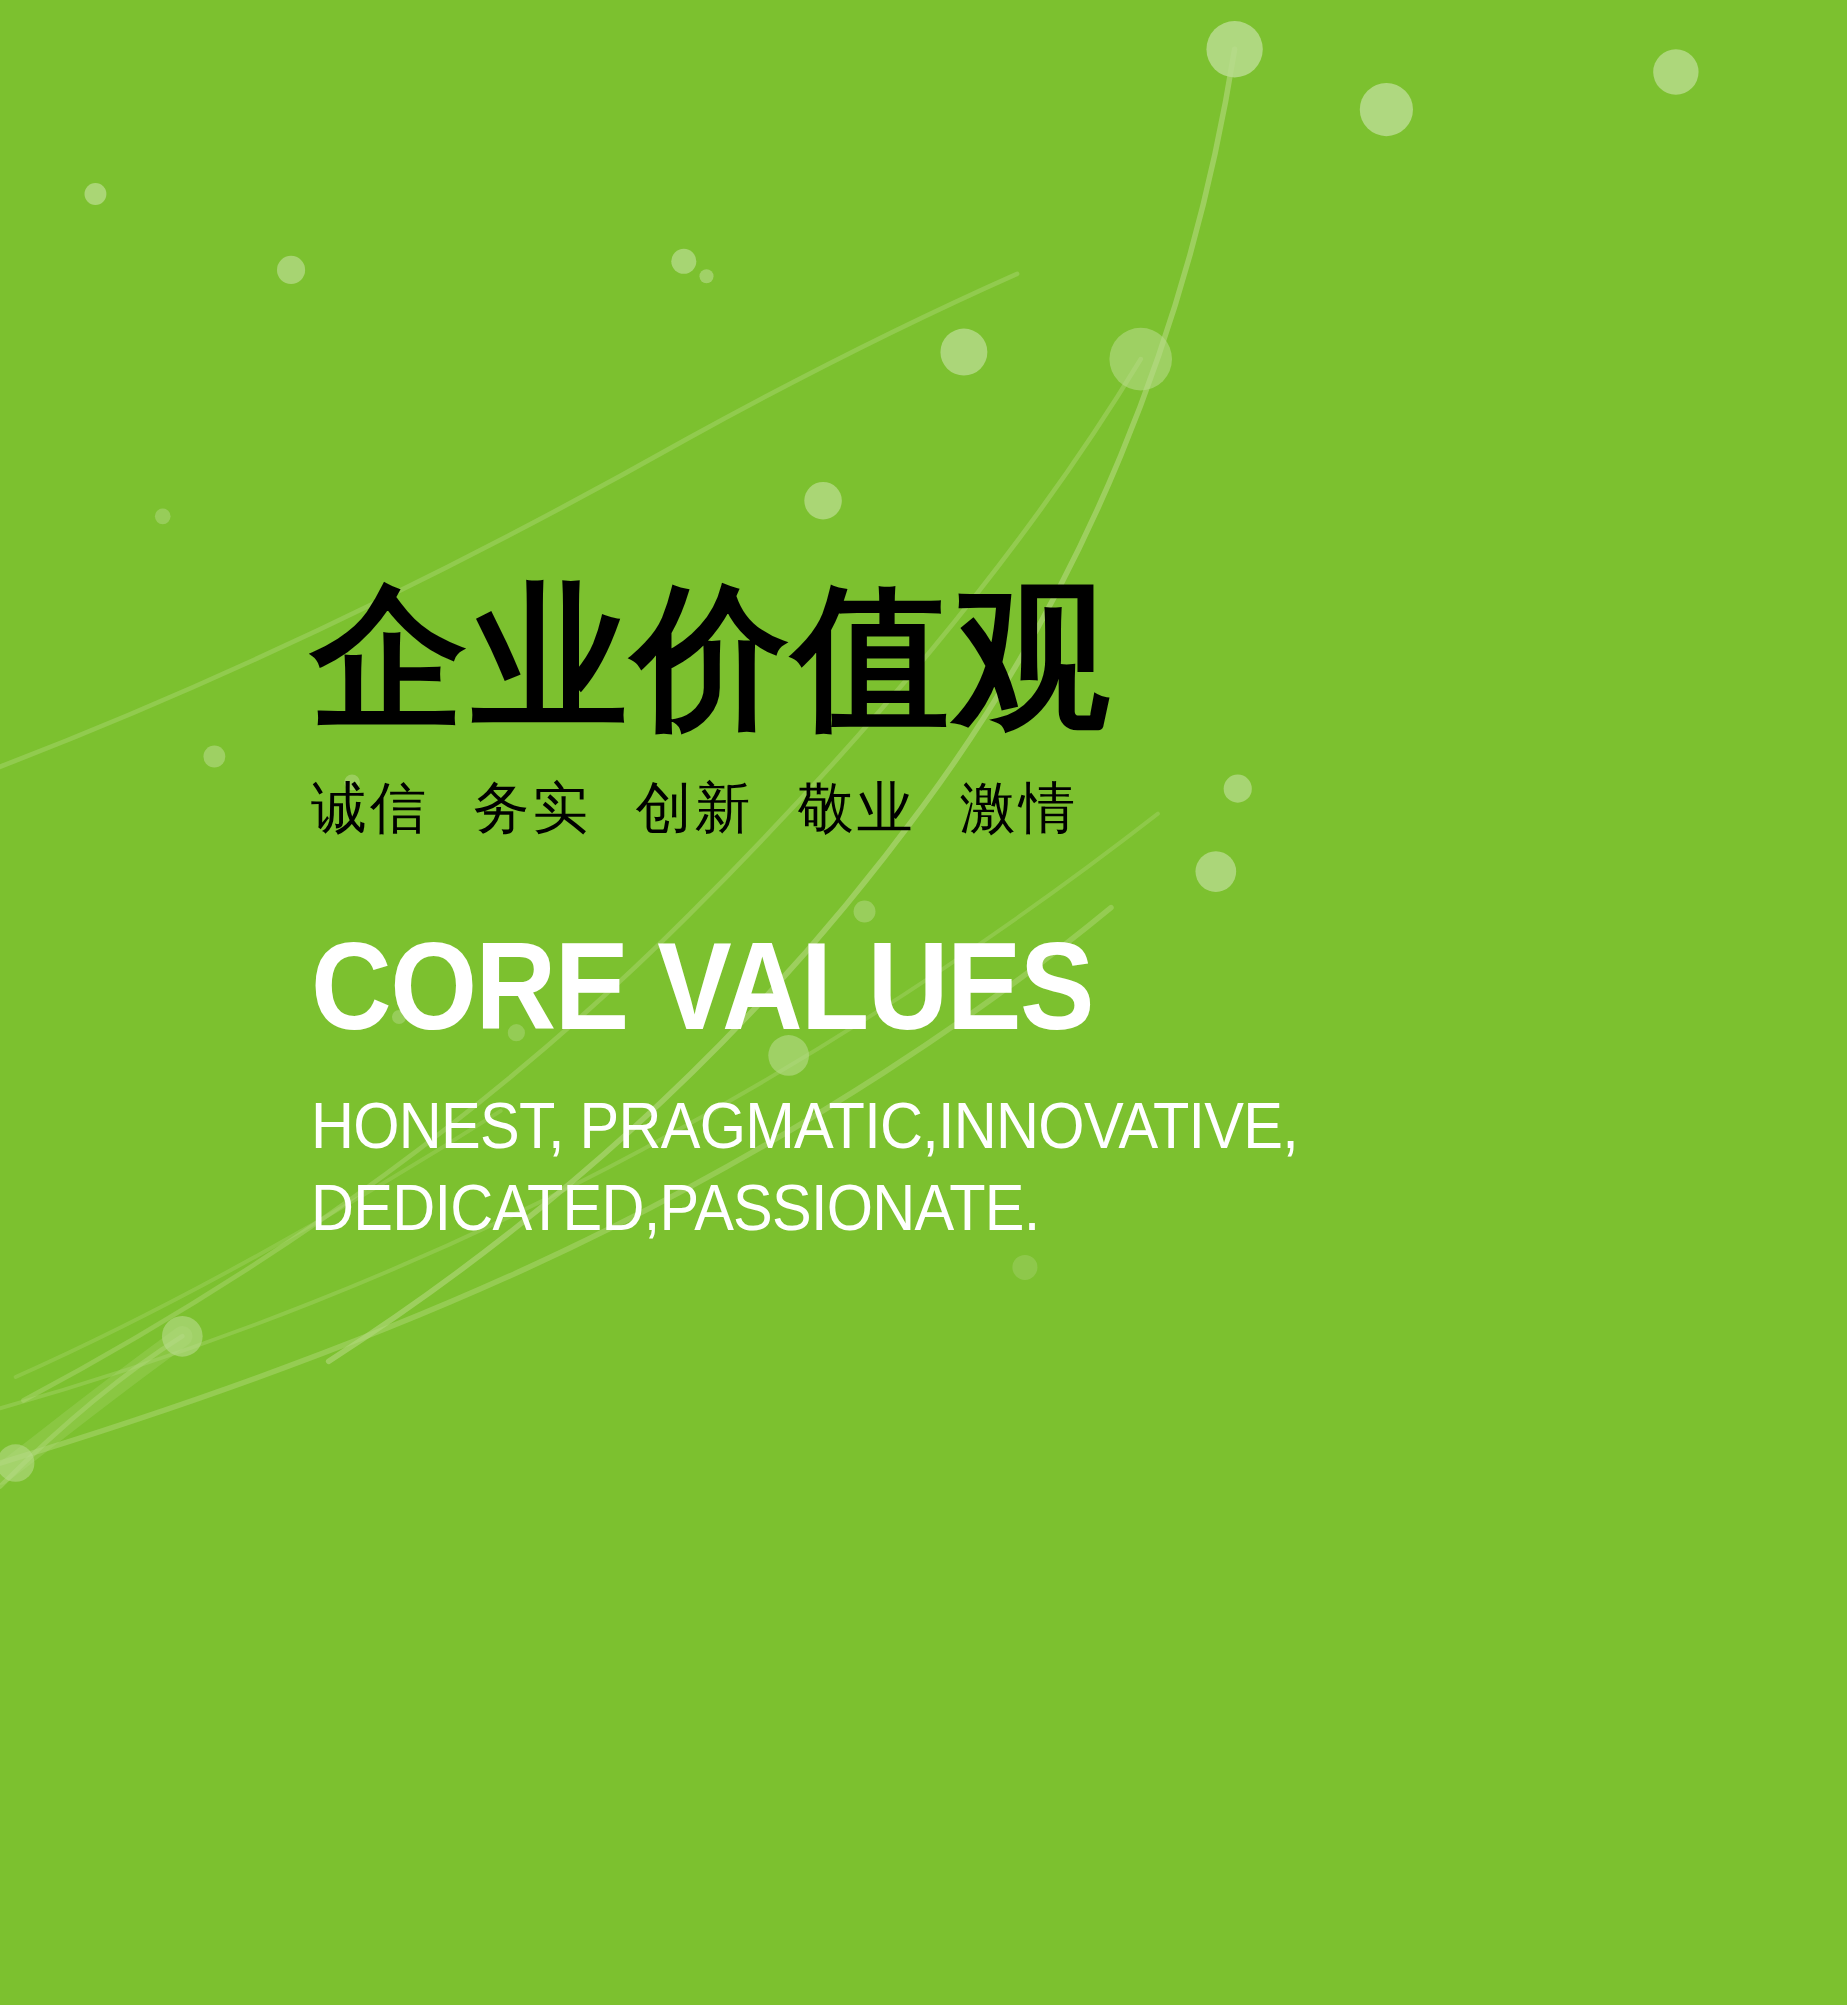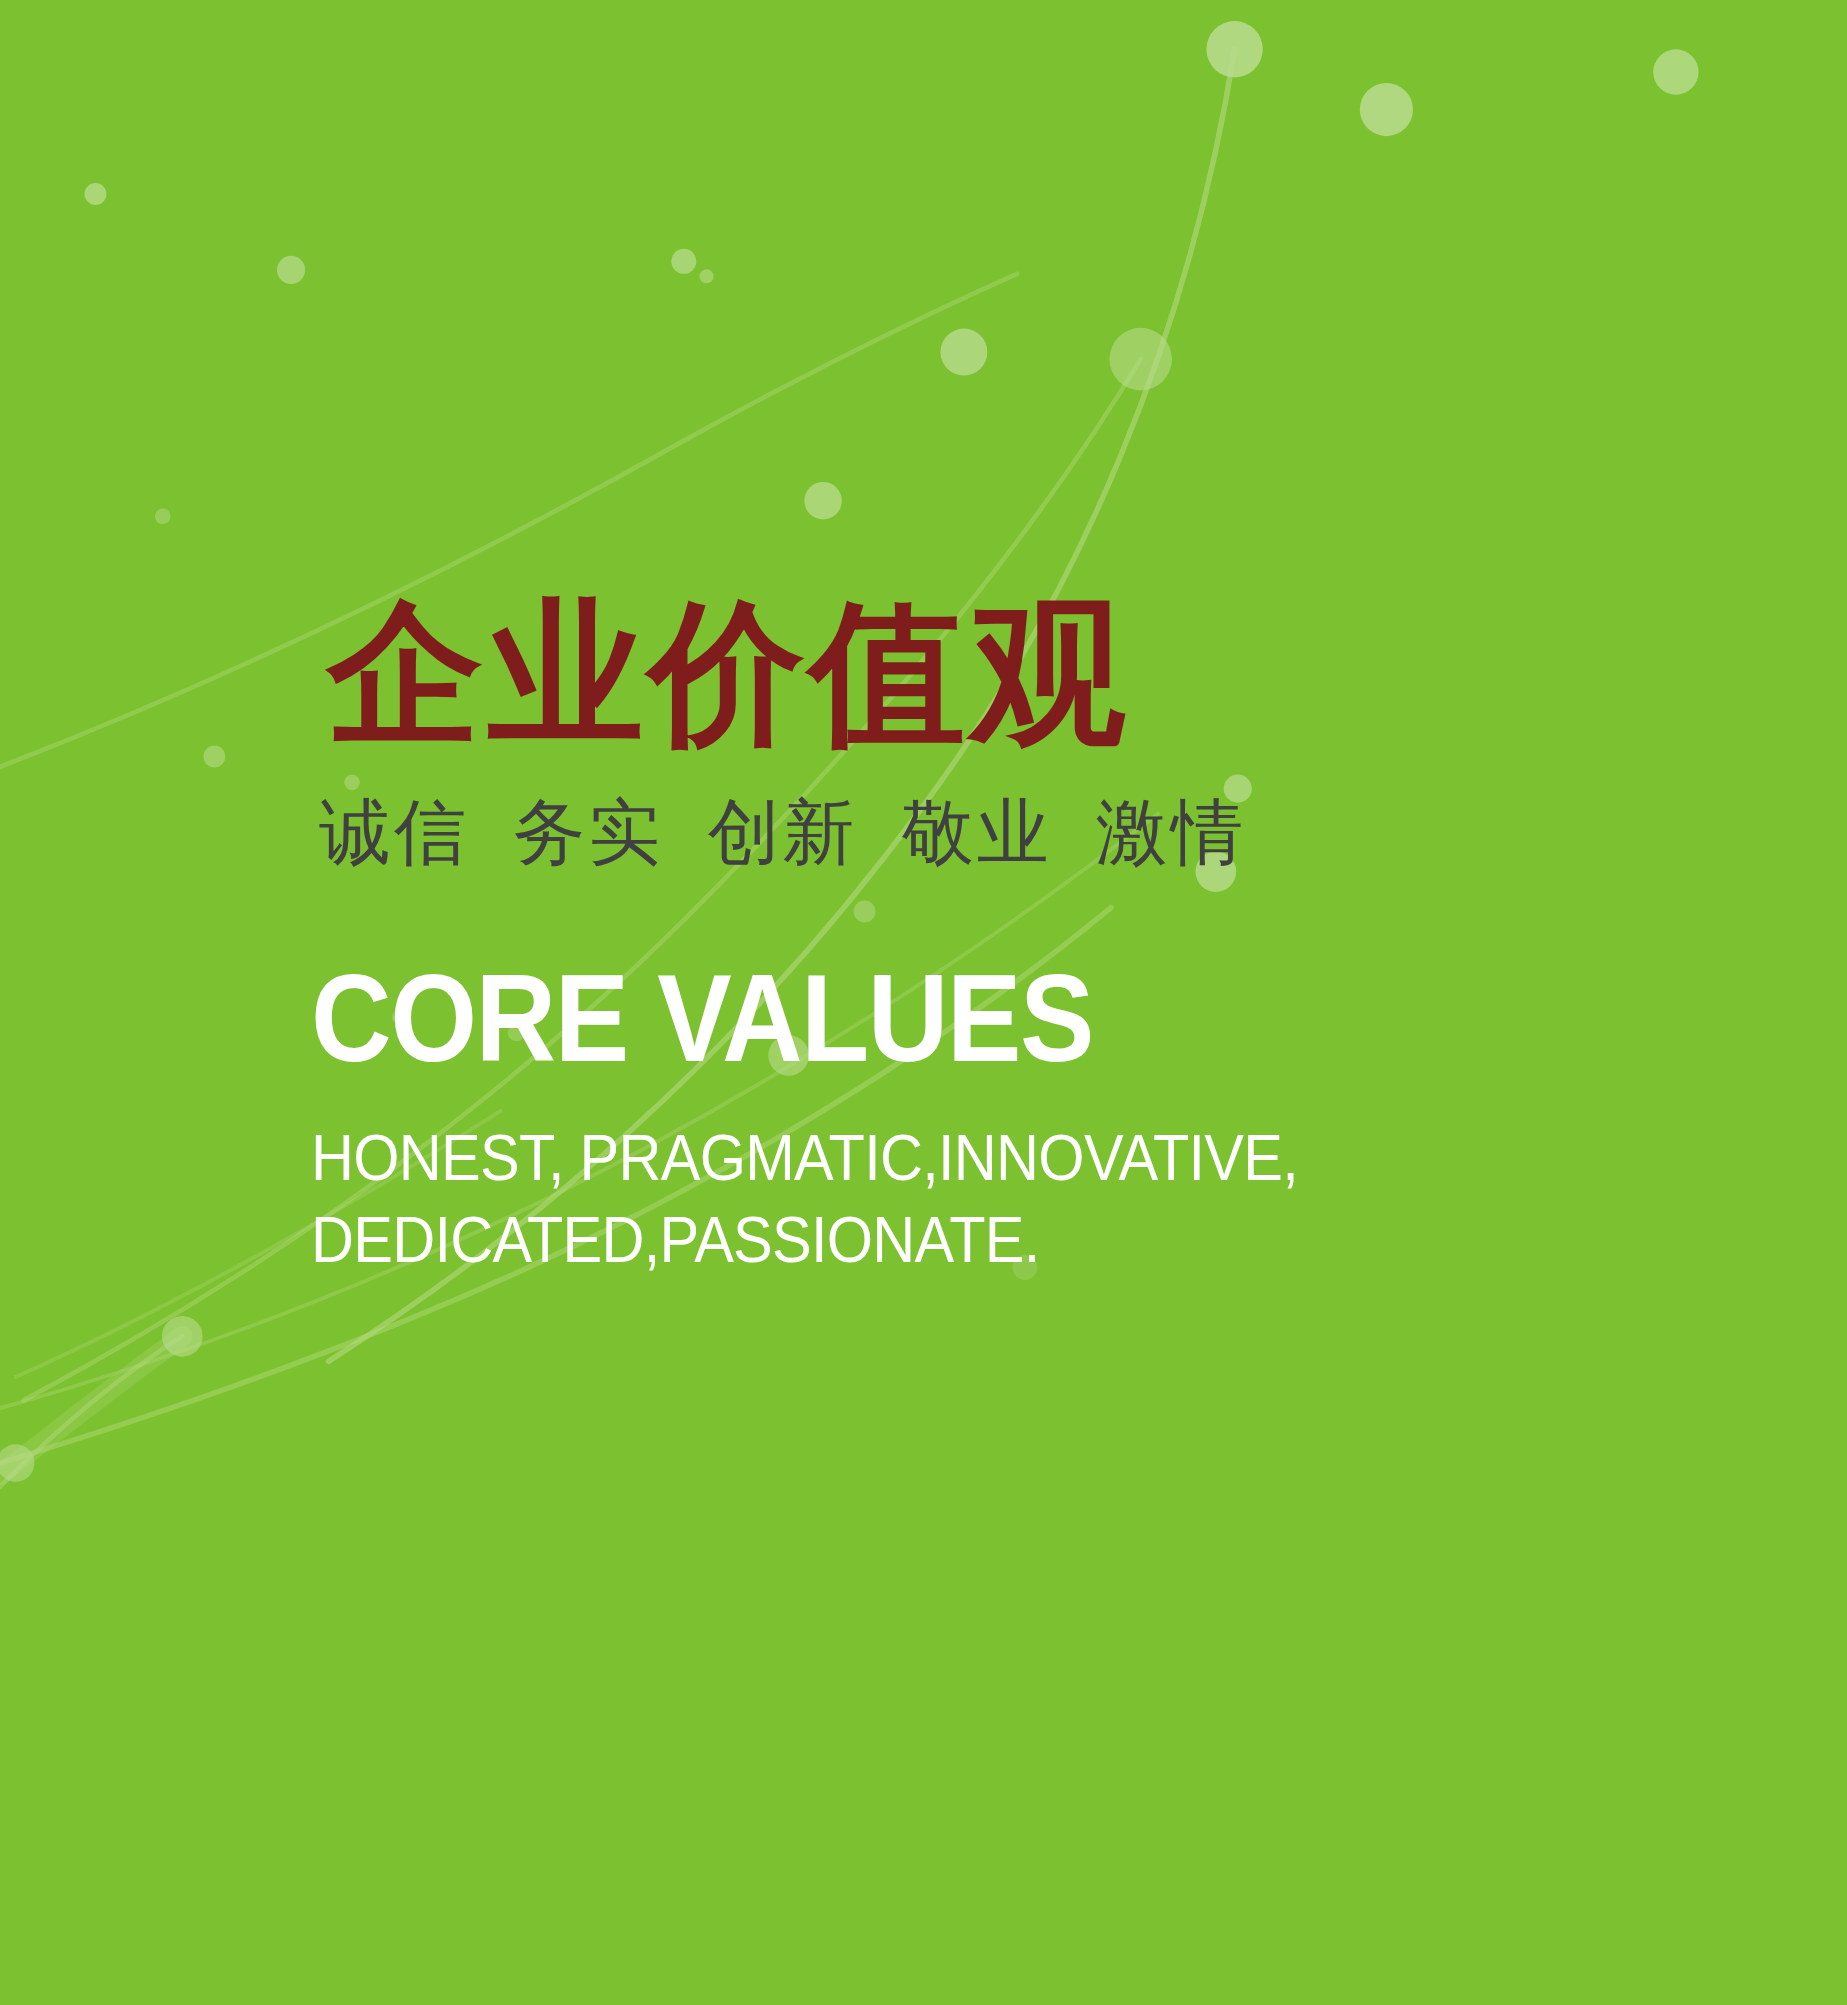--- a/index.html
+++ b/index.html
@@ -23,35 +23,35 @@
     display: block;
     pointer-events: none;
   }
   #content {
     position: absolute;
     left: 311px;
     top: 579px;
     width: 1408px;
   }
   .cn-title {
-    color: #7f1d1d;
+    color: #000000;
     font-size: 156px;
     font-weight: 700;
     line-height: 1.0;
     letter-spacing: 4.7px;
-    margin: 16px;
+    margin: 0;
     white-space: nowrap;
     font-family: "DejaVu Sans", "Liberation Sans", sans-serif;
   }
   .cn-sub {
-    color: #404040;
-    font-size: 72px;
+    color: #000000;
+    font-size: 56px;
     font-weight: 400;
     line-height: 1.0;
-    margin: 8px;
+    margin: 0;
     margin-top: 45px;
     white-space: nowrap;
     font-family: "DejaVu Sans", "Liberation Sans", sans-serif;
   }
   .cn-sub span.word { letter-spacing: 3.1px; }
   .cn-sub span.gap { display: inline-block; width: 44px; }
   .en-title {
     color: #ffffff;
     font-size: 124px;
     font-weight: 700;

